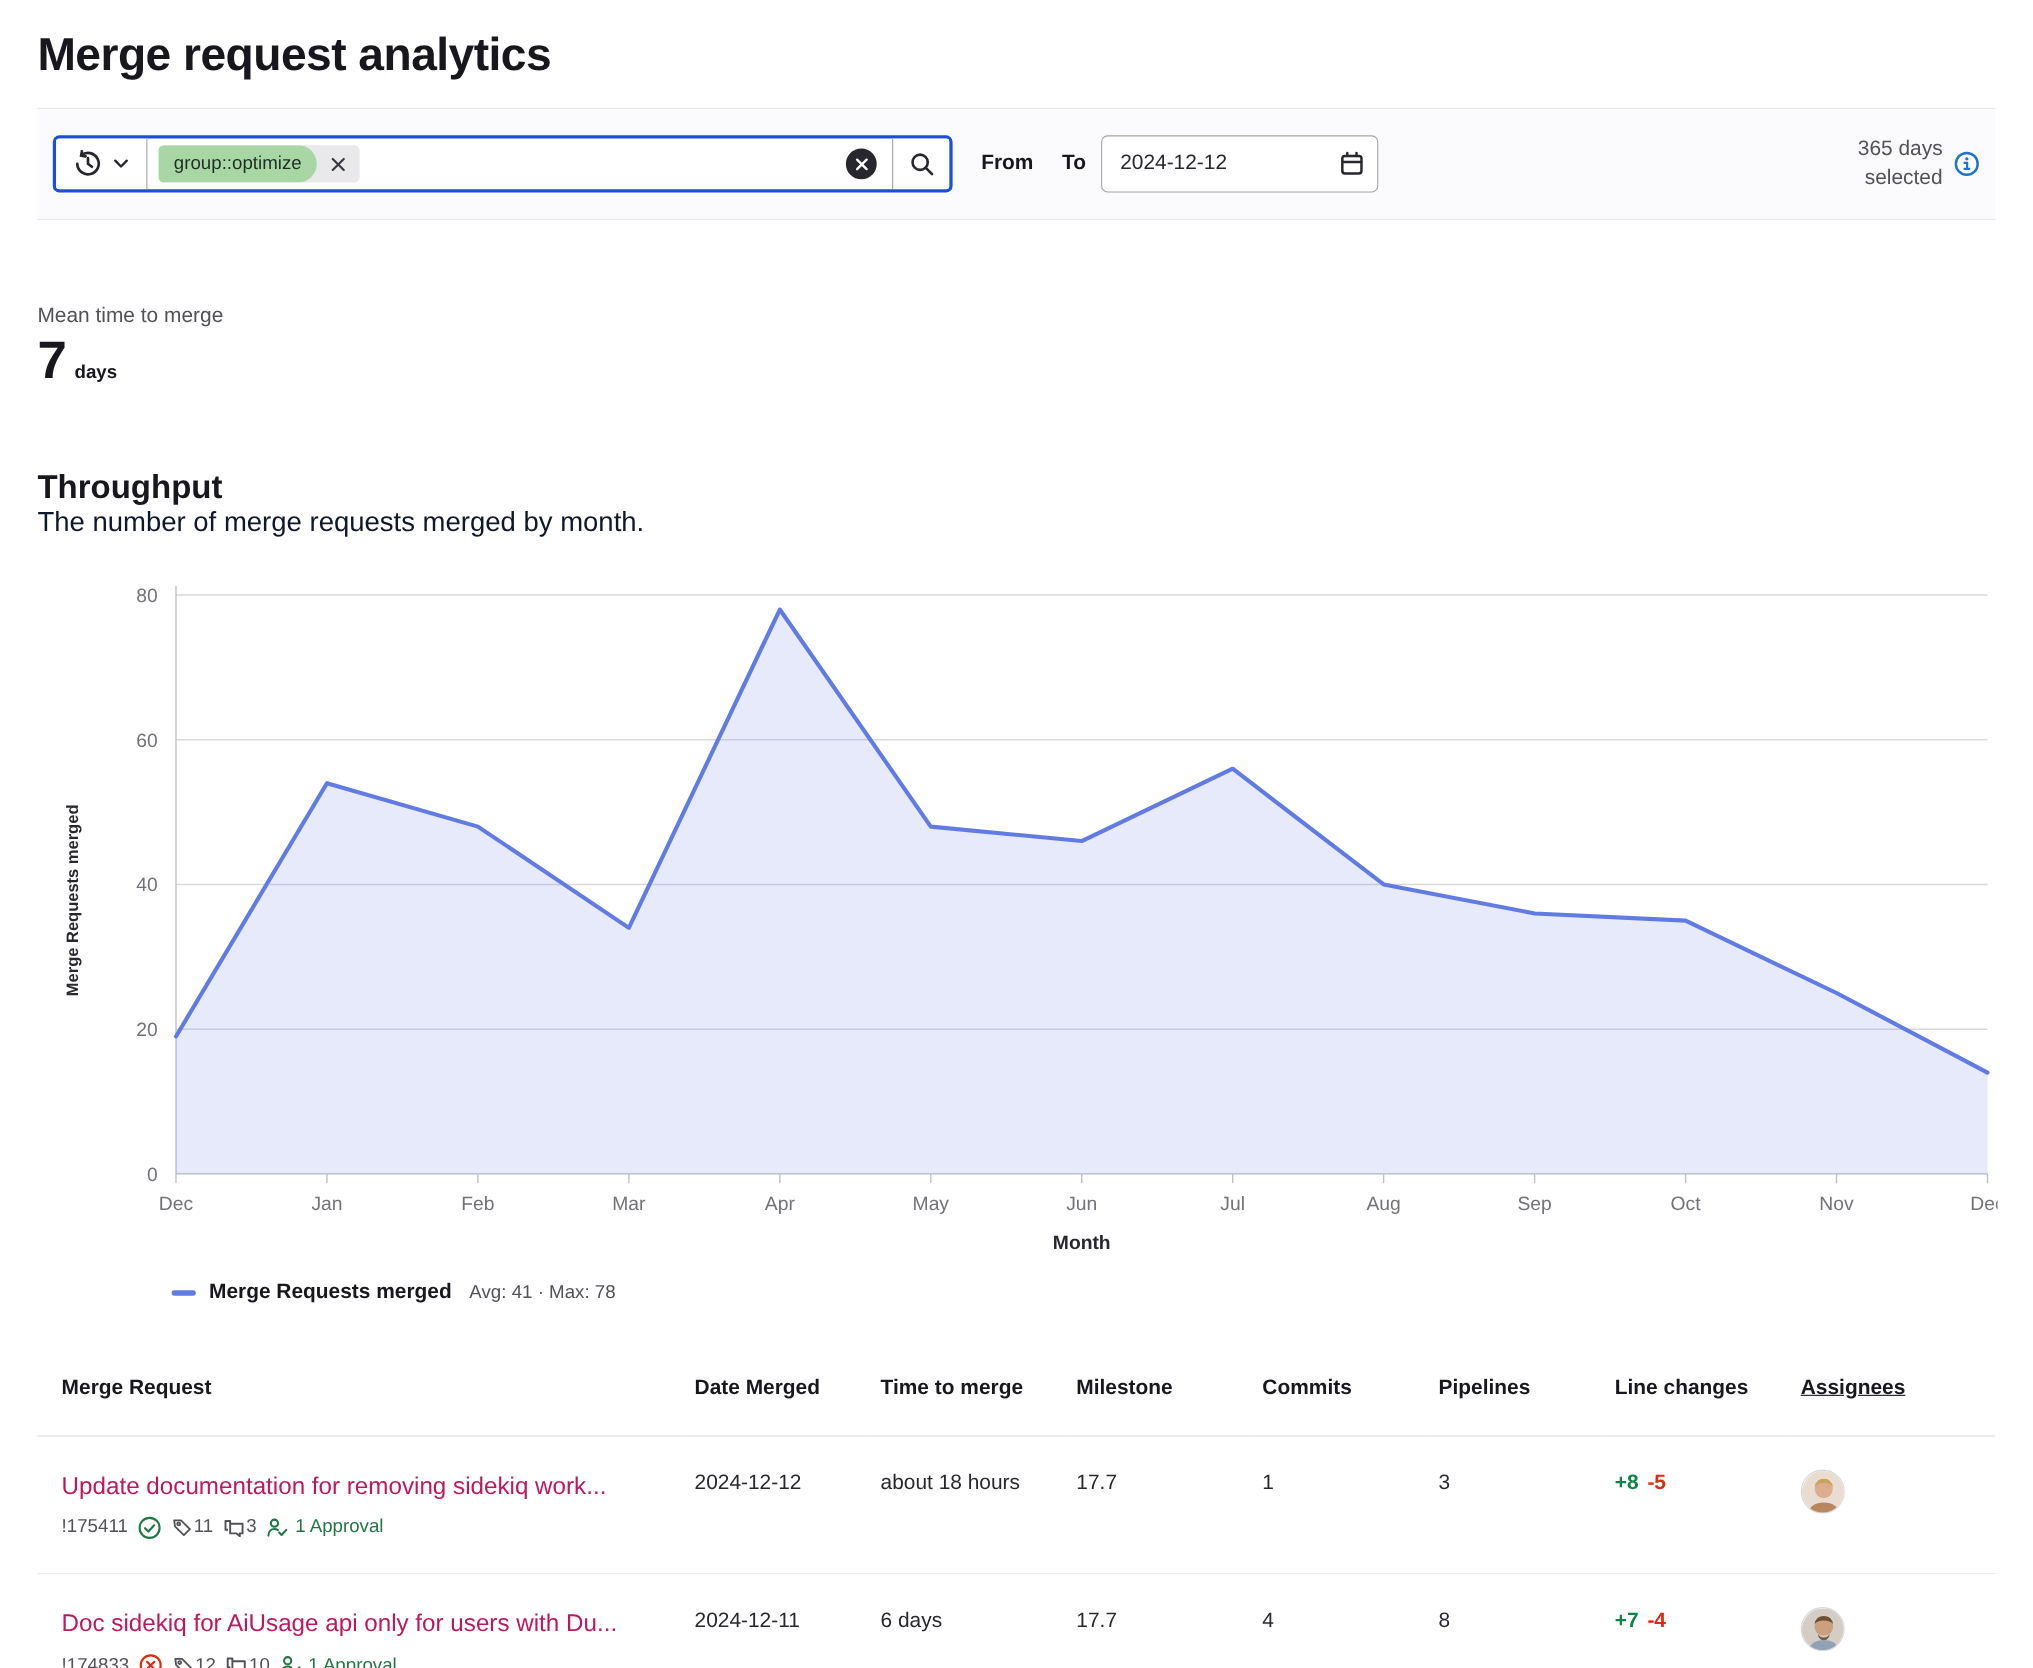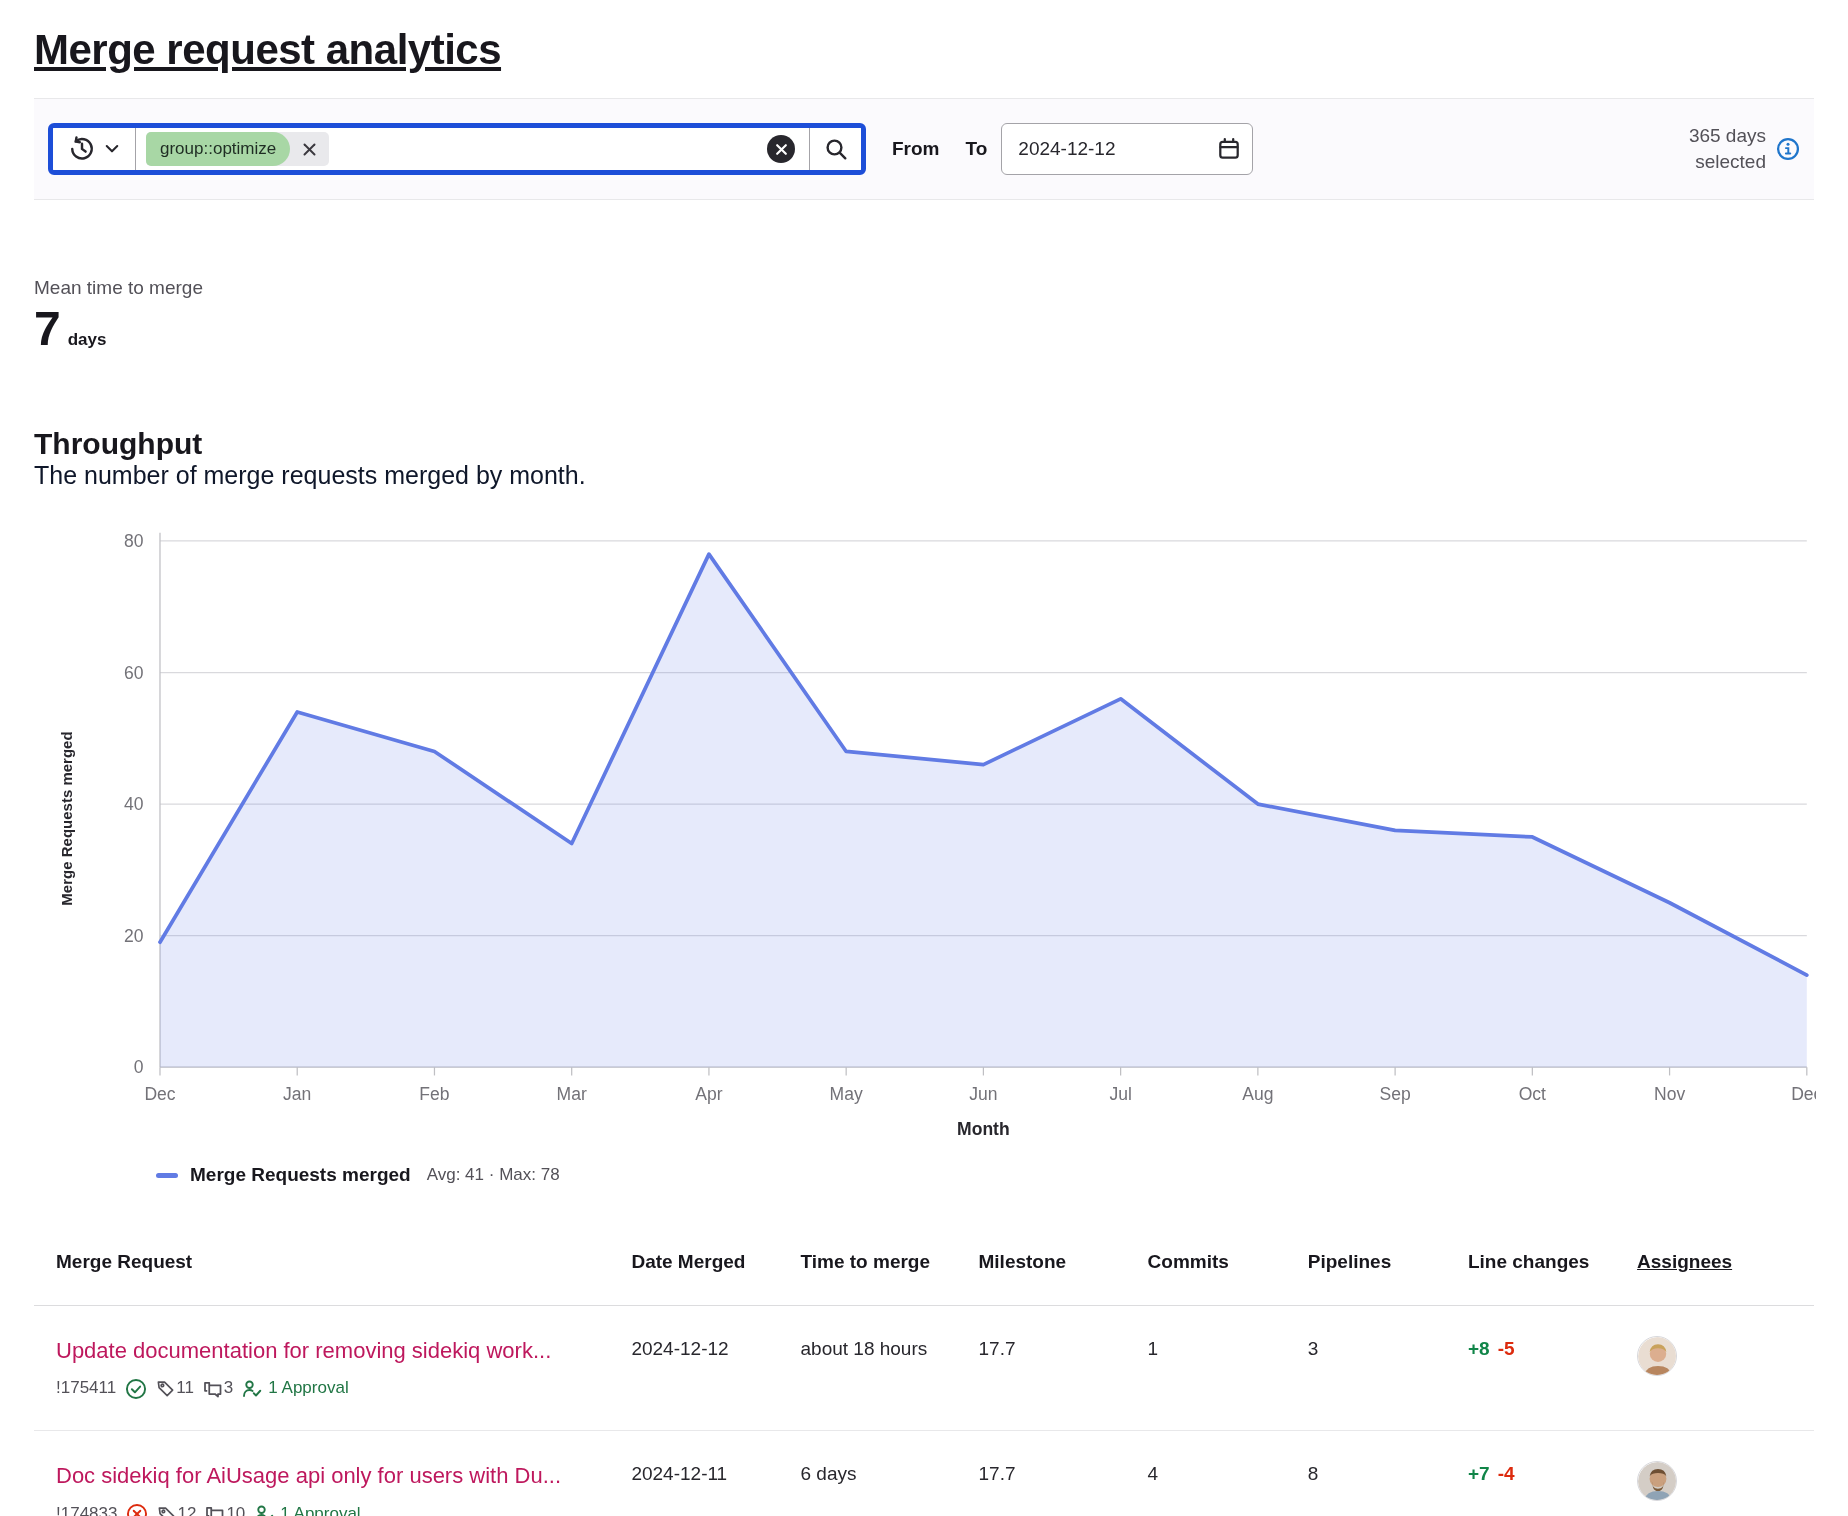--- a/index.html
+++ b/index.html
@@ -8,33 +8,33 @@
     width: 1848px; min-height: 1516px;
     font-family: "Liberation Sans", sans-serif;
     color: #28272d;
     overflow-x: hidden;
   }
   .content { padding: 0 34px; }
 
   
   h1.page-title {
     font-size: 42px; font-weight: 700; color:#18171d;
-    padding: 26px 0 24px 0; letter-spacing: -0.5px; text-decoration: underline;
+    padding: 26px 0 24px 0; letter-spacing: -0.5px;
   }
 
   
   .filter-strip {
     background:#fbfafd;
     border-top:1px solid #e8e8ea; border-bottom:1px solid #e8e8ea;
     padding: 24px 14px;
     display:flex; align-items:center; gap: 26px;
   }
   .search-box {
     display:flex; align-items:stretch; height:52px; width:818px;
-    background:#fff; border:5px solid #1d4ed8; border-radius:6px; overflow:hidden;
+    background:#fff; border:3px solid #1d4ed8; border-radius:6px; overflow:hidden;
   }
   .history-seg {
     display:flex; align-items:center; gap:10px; padding:0 16px;
     border-right:1px solid #a4a3a8; cursor:pointer; background:#fff;
   }
   .token-area { flex:1; display:flex; align-items:center; padding:0 10px; position:relative; }
   .token {
     display:flex; align-items:stretch; background:#e9e9ec; border-radius:5px;
     overflow:hidden; height:34px; font-size:17px; cursor:pointer;
   }

